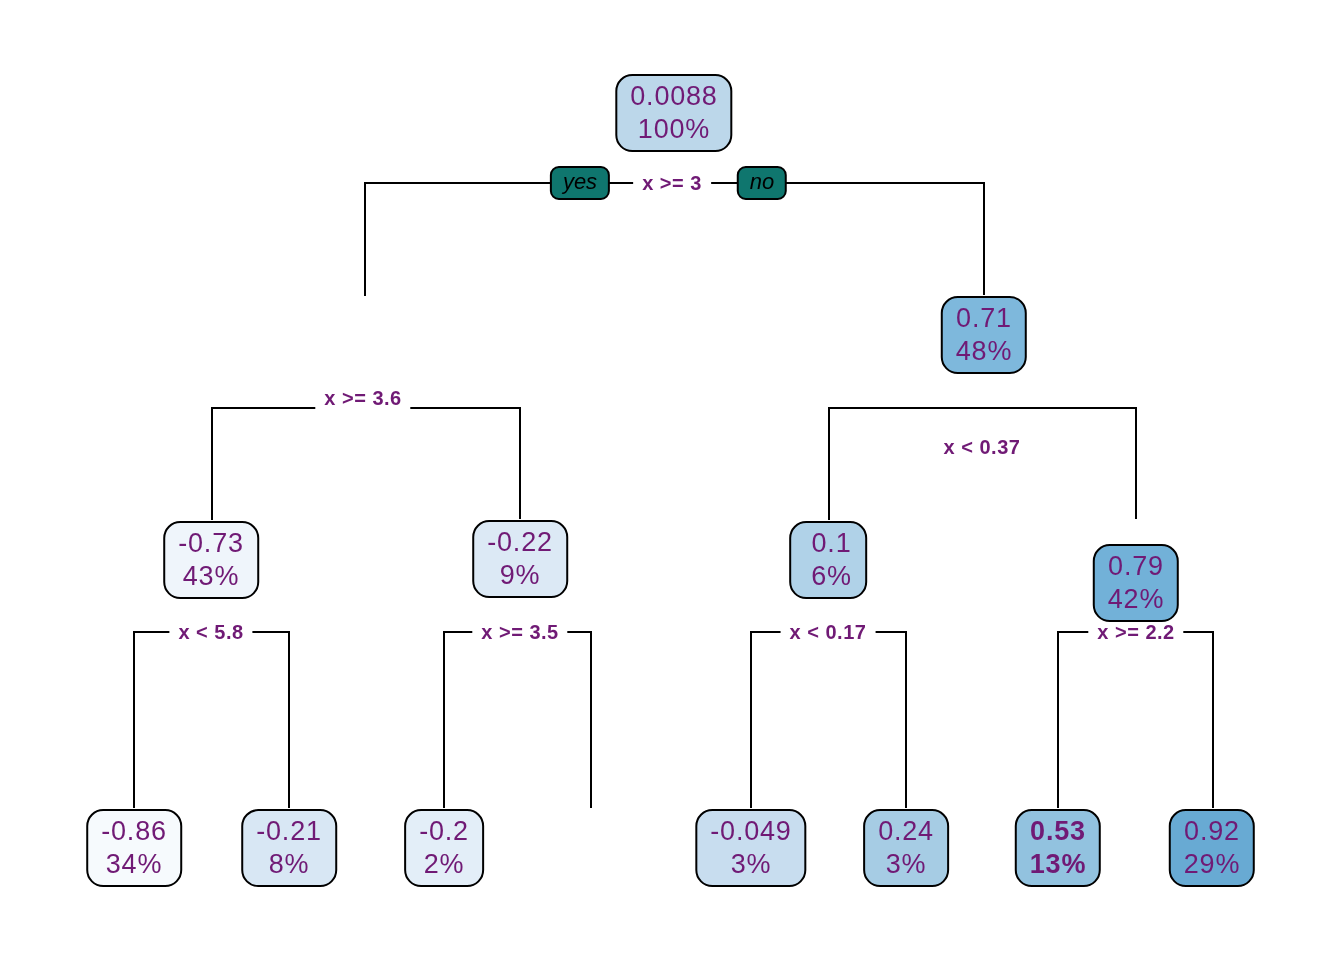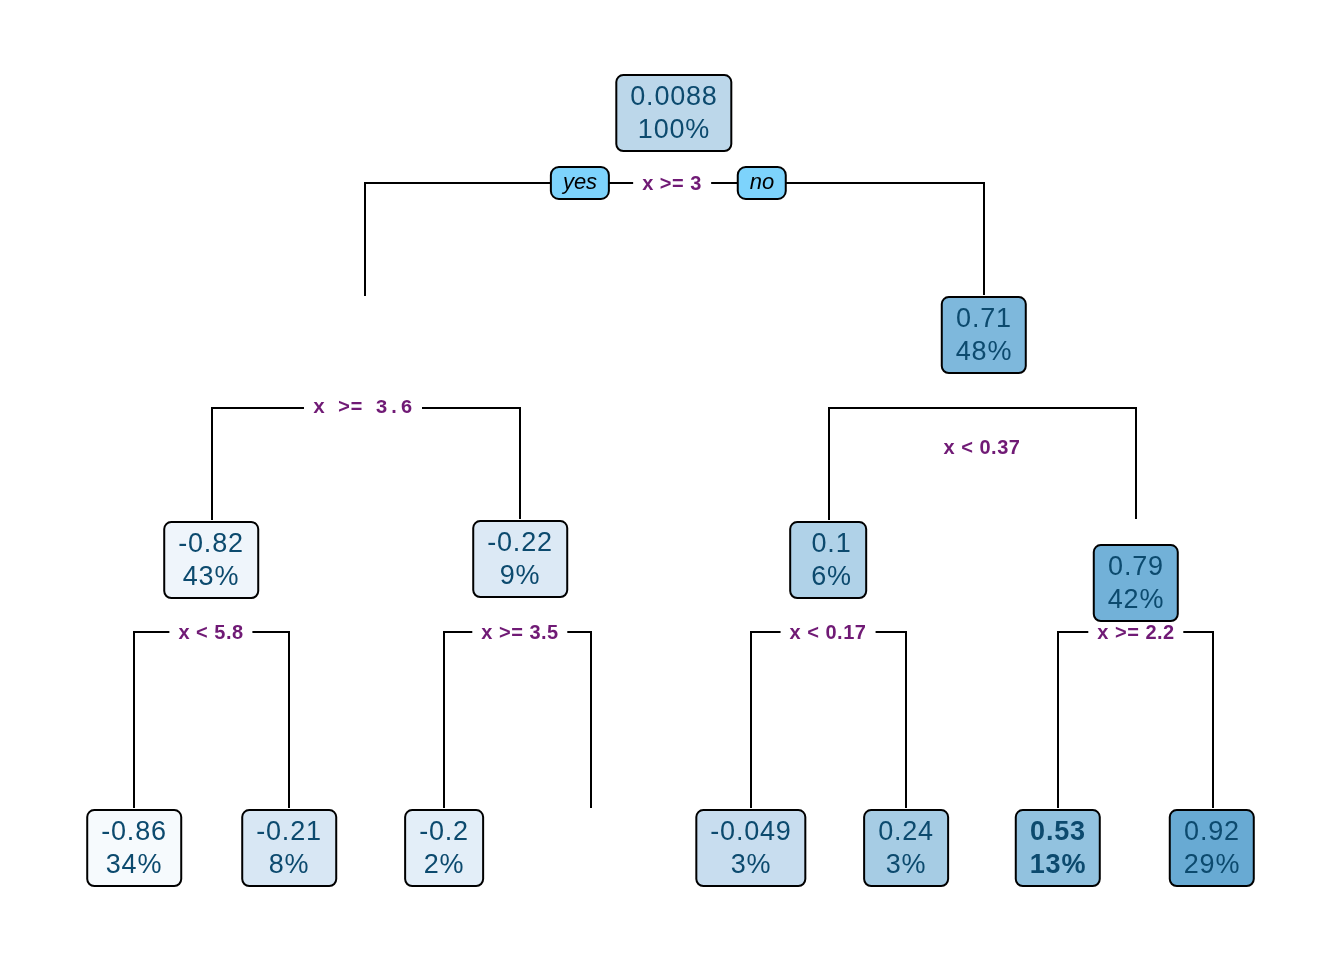--- a/index.html
+++ b/index.html
@@ -18,47 +18,47 @@
   .vline, .hline {
     position: absolute;
     background: #000000;
   }
   .vline { width: 2px; }
   .hline { height: 2px; }
   .node {
     position: absolute;
     transform: translate(-50%, -50%);
     border: 2.5px solid #000000;
-    border-radius: 8px;
+    border-radius: 17px;
     padding: 4px 13px;
     font-size: 27px;
     letter-spacing: 0.8px;
     line-height: 1.22;
     text-align: center;
-    color: #0c4a6e;
+    color: #701a75;
     white-space: nowrap;
     z-index: 3;
   }
   .node .pct { display: block; }
   .split {
     position: absolute;
     transform: translate(-50%, -50%);
     background: #ffffff;
     font-weight: bold;
     font-size: 20px;
     letter-spacing: 0.5px;
     color: #701a75;
     padding: 1px 9px;
     white-space: nowrap;
     z-index: 2;
   }
   .edge-label {
     position: absolute;
     transform: translate(-50%, -50%);
-    background: #7dd3fc;
+    background: #0f766e;
     border: 2px solid #000000;
     border-radius: 9px;
     font-style: italic;
     font-size: 22px;
     color: #000000;
     padding: 1px 11px 3px 11px;
     white-space: nowrap;
     z-index: 2;
   }
 </style>
@@ -92,39 +92,39 @@
   <div class="vline" style="left:905px; top:631px; height:177px;"></div>
 
   <div class="hline" style="top:631px; left:1058px; width:155px;"></div>
   <div class="vline" style="left:1057px; top:631px; height:177px;"></div>
   <div class="vline" style="left:1212px; top:631px; height:177px;"></div>
 
   <div class="split" style="left:672px; top:183px;">x &gt;= 3</div>
   <div class="edge-label" style="left:580px; top:183px;">yes</div>
   <div class="edge-label" style="left:762px; top:183px;">no</div>
 
-  <div class="split" style="left:363px; top:407px;font-family:Liberation Mono, monospace;">x &gt;= 3.6</div>
+  <div class="split" style="left:363px; top:398px;">x &gt;= 3.6</div>
   <div class="split" style="left:982px; top:407px;margin-top:40px;">x &lt; 0.37</div>
   <div class="split" style="left:211px; top:632px;">x &lt; 5.8</div>
   <div class="split" style="left:520px; top:632px;">x &gt;= 3.5</div>
   <div class="split" style="left:828px; top:632px;">x &lt; 0.17</div>
   <div class="split" style="left:1136px; top:632px;">x &gt;= 2.2</div>
 
   <div class="node" style="left: 674px; top: 113px; background: rgb(188, 215, 234);">
     <span>0.0088</span>
     <span class="pct">100%</span>
   </div>
 
   <div class="node" style="left: 984px; top: 335px; background: rgb(126, 184, 220);">
     <span>0.71</span>
     <span class="pct">48%</span>
   </div>
 
   <div class="node" style="left: 211px; top: 560px; background: rgb(239, 245, 251);">
-    <span>-0.82</span>
+    <span>-0.73</span>
     <span class="pct">43%</span>
   </div>
   <div class="node" style="left: 520px; top: 559px; background: rgb(220, 233, 245);">
     <span>-0.22</span>
     <span class="pct">9%</span>
   </div>
   <div class="node" style="left: 828px; top: 560px; background: rgb(176, 210, 232); padding-left: 20px;">
     <span>0.1</span>
     <span class="pct">6%</span>
   </div>

